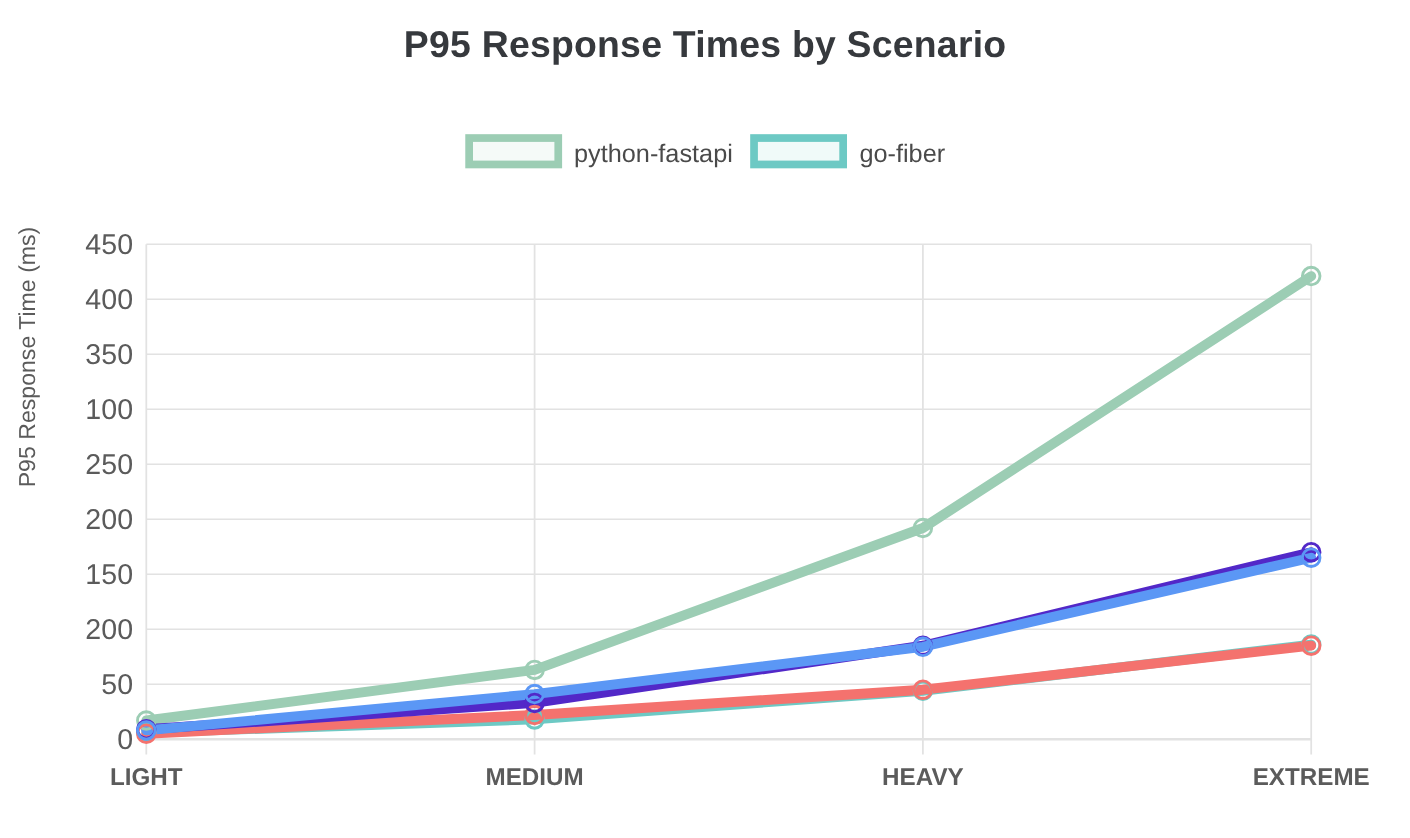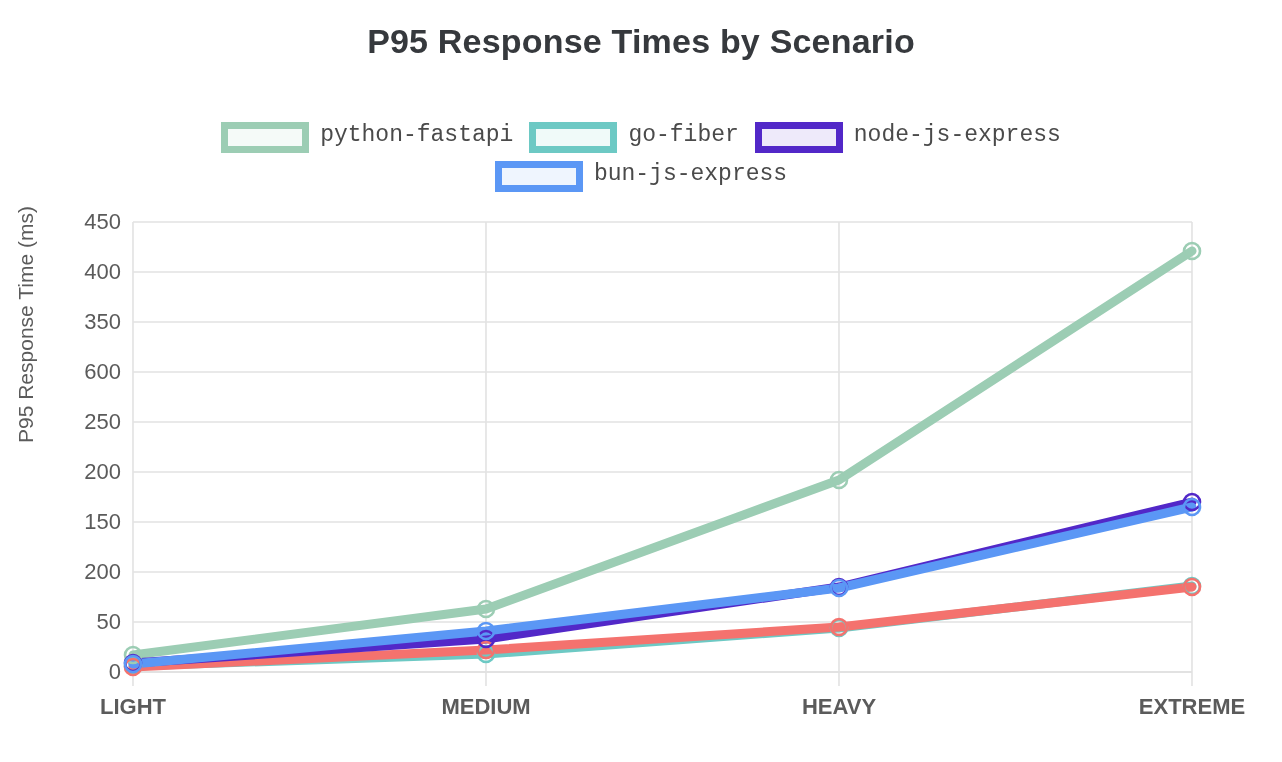--- a/index.html
+++ b/index.html
@@ -42,23 +42,22 @@
     display: flex;
     justify-content: center;
     align-items: center;
     gap: 0px;
   }
   .legend-row.row2 {
     margin-top: 8px;
   }
   .legend-item {
     display: flex;
-    align-items: flex-start;
+    align-items: flex-end;
     margin: 0 8px;
-    font-family: Liberation Mono, monospace;
   }
   .legend-swatch {
     width: 88px;
     height: 31px;
     box-sizing: border-box;
     border-style: solid;
     border-width: 7px;
     margin-right: 11px;
   }
   .legend-label {
@@ -71,21 +70,21 @@
     left: 0;
     top: 0;
     width: 1282px;
     height: 762px;
   }
   .y-tick-label {
     position: absolute;
     right: 0;
     width: 68px;
     text-align: right;
-    font-size: 22px;
+    font-size: 26px;
     color: #5b5b5b;
     transform: translateY(-50%);
   }
   .y-axis-title {
     position: absolute;
     left: 14px;
     top: 443px;
     font-size: 21px;
     color: #5b5b5b;
     transform-origin: left top;
@@ -116,30 +115,20 @@
 
   <div class="legend">
     <div class="legend-row row1">
         <div class="legend-item">
           <div class="legend-swatch" style="border-color: rgb(156, 205, 180); background-color: rgb(245, 250, 248);"></div>
           <span class="legend-label">python-fastapi</span>
         </div>
         <div class="legend-item">
           <div class="legend-swatch" style="border-color: rgb(109, 201, 196); background-color: rgb(240, 250, 249);"></div>
           <span class="legend-label">go-fiber</span>
-        </div>
-        <div class="legend-item">
-          <div class="legend-swatch" style="border-color: rgb(82, 40, 200); background-color: rgb(238, 234, 250);"></div>
-          <span class="legend-label">node-js-express</span>
-        </div>
-      </div>
-    <div class="legend-row row2">
-        <div class="legend-item">
-          <div class="legend-swatch" style="border-color: rgb(91, 151, 245); background-color: rgb(239, 245, 254);"></div>
-          <span class="legend-label">bun-js-express</span>
         </div>
       </div>
   </div>
 
   <div class="plot-area">
     <svg class="canvas" width="1282" height="762">
       <g id="grid-group">
           <line x1="133" x2="1192" y1="672" y2="672" stroke="#e2e2e2" stroke-width="2.2"></line>
           <line x1="133" x2="1192" y1="622" y2="622" stroke="#e2e2e2" stroke-width="1.4"></line>
           <line x1="133" x2="1192" y1="572" y2="572" stroke="#e2e2e2" stroke-width="1.4"></line>
@@ -185,21 +174,21 @@
           <circle cx="1192" cy="507" r="8" fill="none" stroke="#5b97f5" stroke-width="2.6"></circle>
         </g>
     </svg>
     <div id="y-labels">
         <div class="y-tick-label" style="top: 672px; left: 53px;">0</div>
         <div class="y-tick-label" style="top: 622px; left: 53px;">50</div>
         <div class="y-tick-label" style="top: 572px; left: 53px;">200</div>
         <div class="y-tick-label" style="top: 522px; left: 53px;">150</div>
         <div class="y-tick-label" style="top: 472px; left: 53px;">200</div>
         <div class="y-tick-label" style="top: 422px; left: 53px; text-align: right;">250</div>
-        <div class="y-tick-label" style="top: 372px; left: 53px;">600</div>
+        <div class="y-tick-label" style="top: 372px; left: 53px;">100</div>
         <div class="y-tick-label" style="top: 322px; left: 53px;">350</div>
         <div class="y-tick-label" style="top: 272px; left: 53px;">400</div>
         <div class="y-tick-label" style="top: 222px; left: 53px;">450</div>
       </div>
     <div id="x-labels">
         <div class="x-tick-label" style="left: 133px;">LIGHT</div>
         <div class="x-tick-label" style="left: 486px; text-align: center;">MEDIUM</div>
         <div class="x-tick-label" style="left: 839px;">HEAVY</div>
         <div class="x-tick-label" style="left: 1192px;">EXTREME</div>
       </div>

